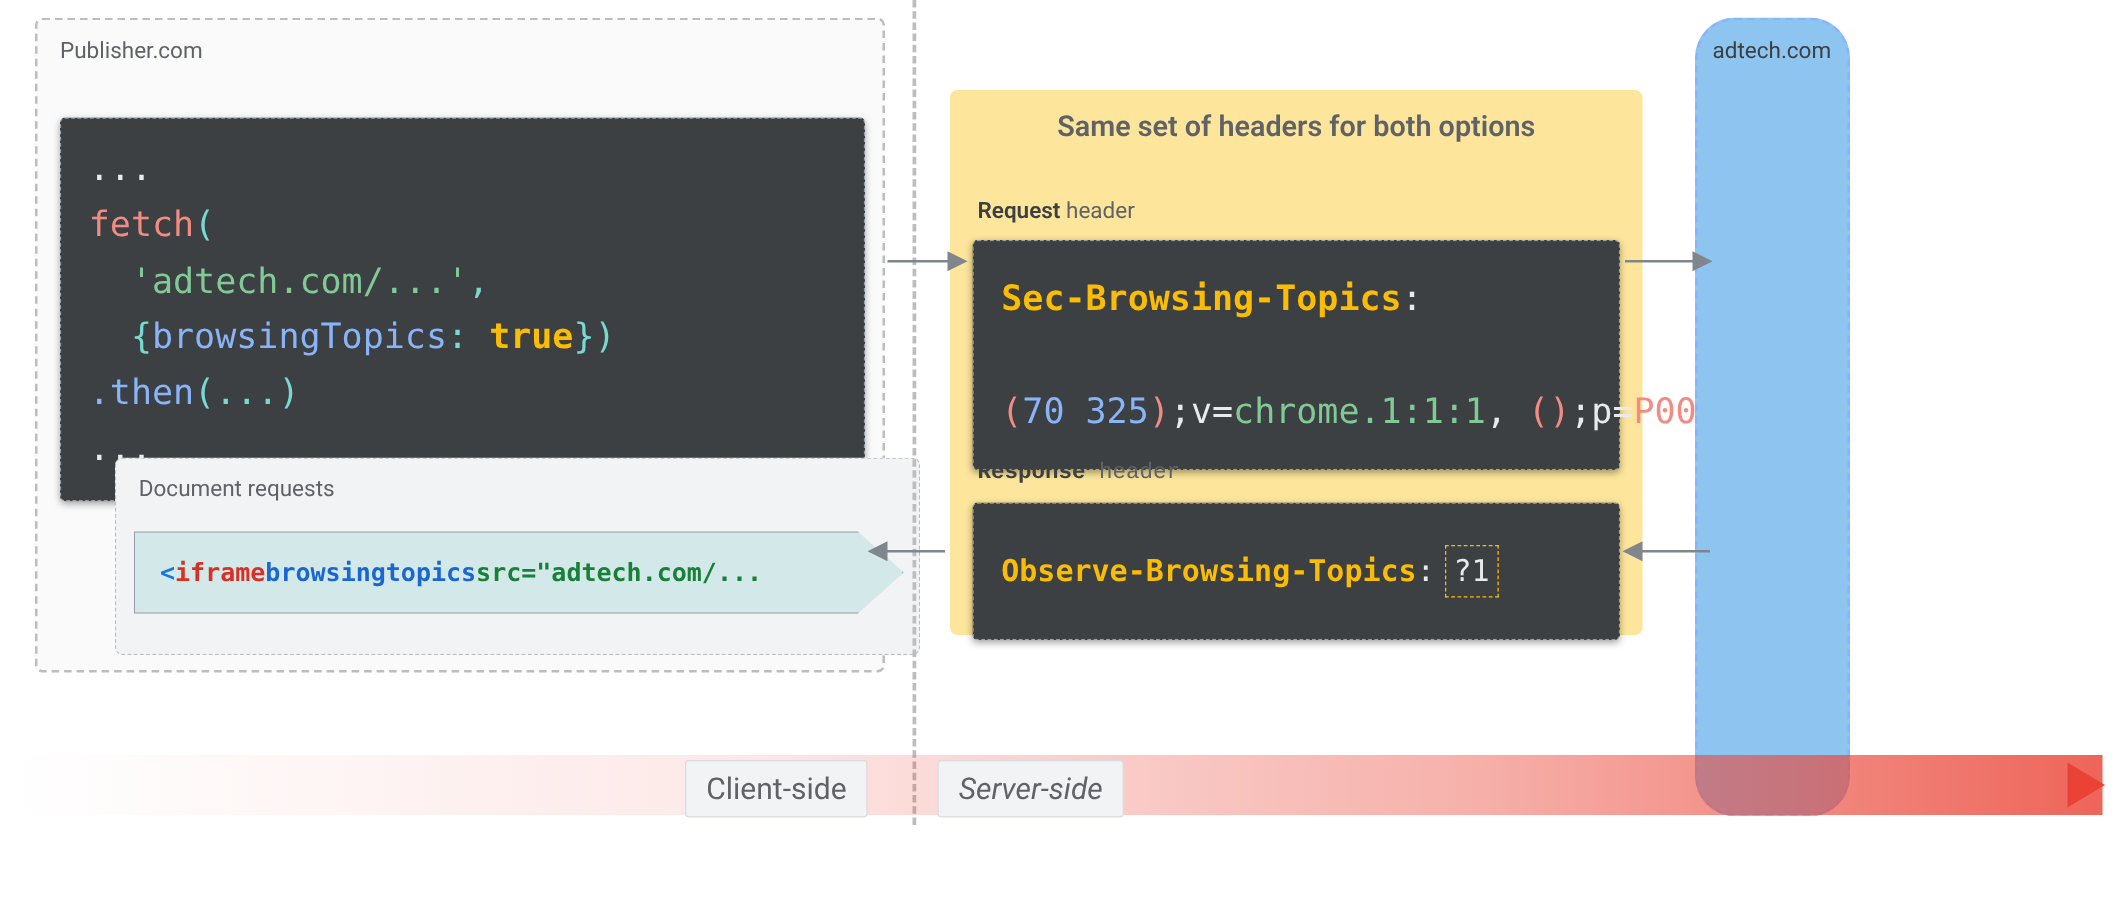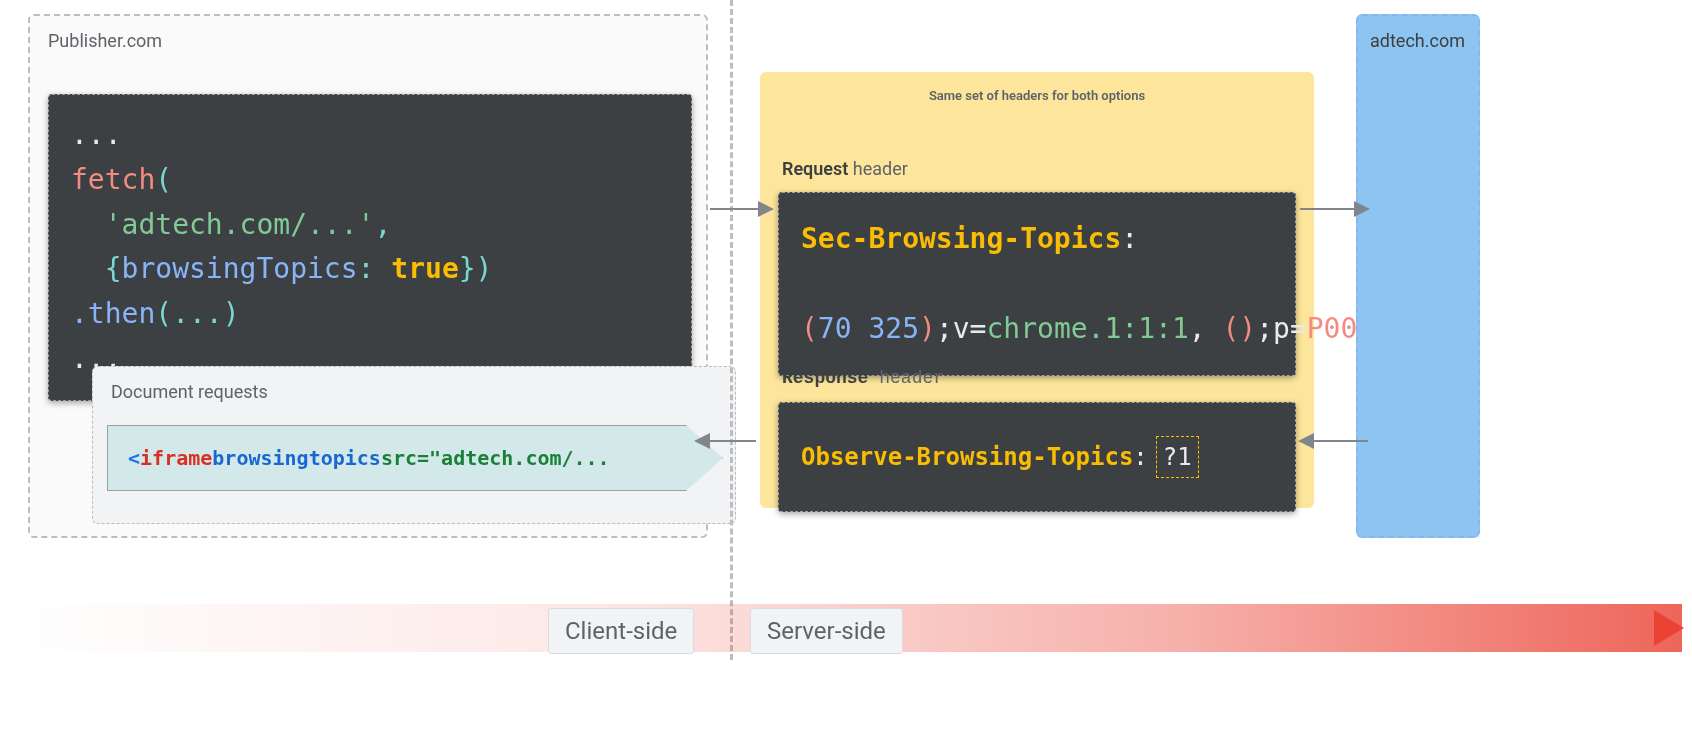--- a/index.html
+++ b/index.html
@@ -104,21 +104,21 @@
     position: absolute;
     left: 760px;
     top: 72px;
     width: 554px;
     height: 436px;
     background: #fde69b;
     border-radius: 6px;
   }
   .headers-panel .title {
     text-align: center;
-    font-size: 13px;
+    font-size: 23px;
     font-weight: 600;
     color: #5f6368;
     padding-top: 16px;
   }
   .subhead {
     position: absolute;
     left: 22px;
     font-size: 18px;
     color: #5f6368;
   }
@@ -146,23 +146,24 @@
     border: 1px dashed #fbbc04;
     padding: 1px 6px;
     margin-left: 8px;
   }
 
   
   .adtech {
     left: 1356px;
     top: 14px;
     width: 124px;
-    height: 524px;
+    height: 639px;
     background: #8dc4f0;
     border-color: #8ab4f8;
+    border-radius: 32px;
   }
   .adtech-label {
     position: absolute;
     top: 14px;
     left: 12px;
     font-size: 18px;
     color: #3c4043;
   }
 
   
@@ -219,21 +220,21 @@
     position: absolute;
     top: 608px;
     background: #f1f3f4;
     border: 1px solid #dadce0;
     border-radius: 3px;
     padding: 8px 16px;
     font-size: 24px;
     color: #5f6368;
   }
   .client-side { left: 548px; }
-  .server-side { left: 750px; }
+  .server-side { left: 750px; font-style: italic; }
 
   
   .t-red    { color: #f28b82; }
   .t-teal   { color: #78d9d1; }
   .t-blue   { color: #8ab4f8; }
   .t-yellow { color: #fbbc04; }
   .t-green  { color: #81c995; }
   .t-white  { color: #e8eaed; }
 </style>
 </head>

